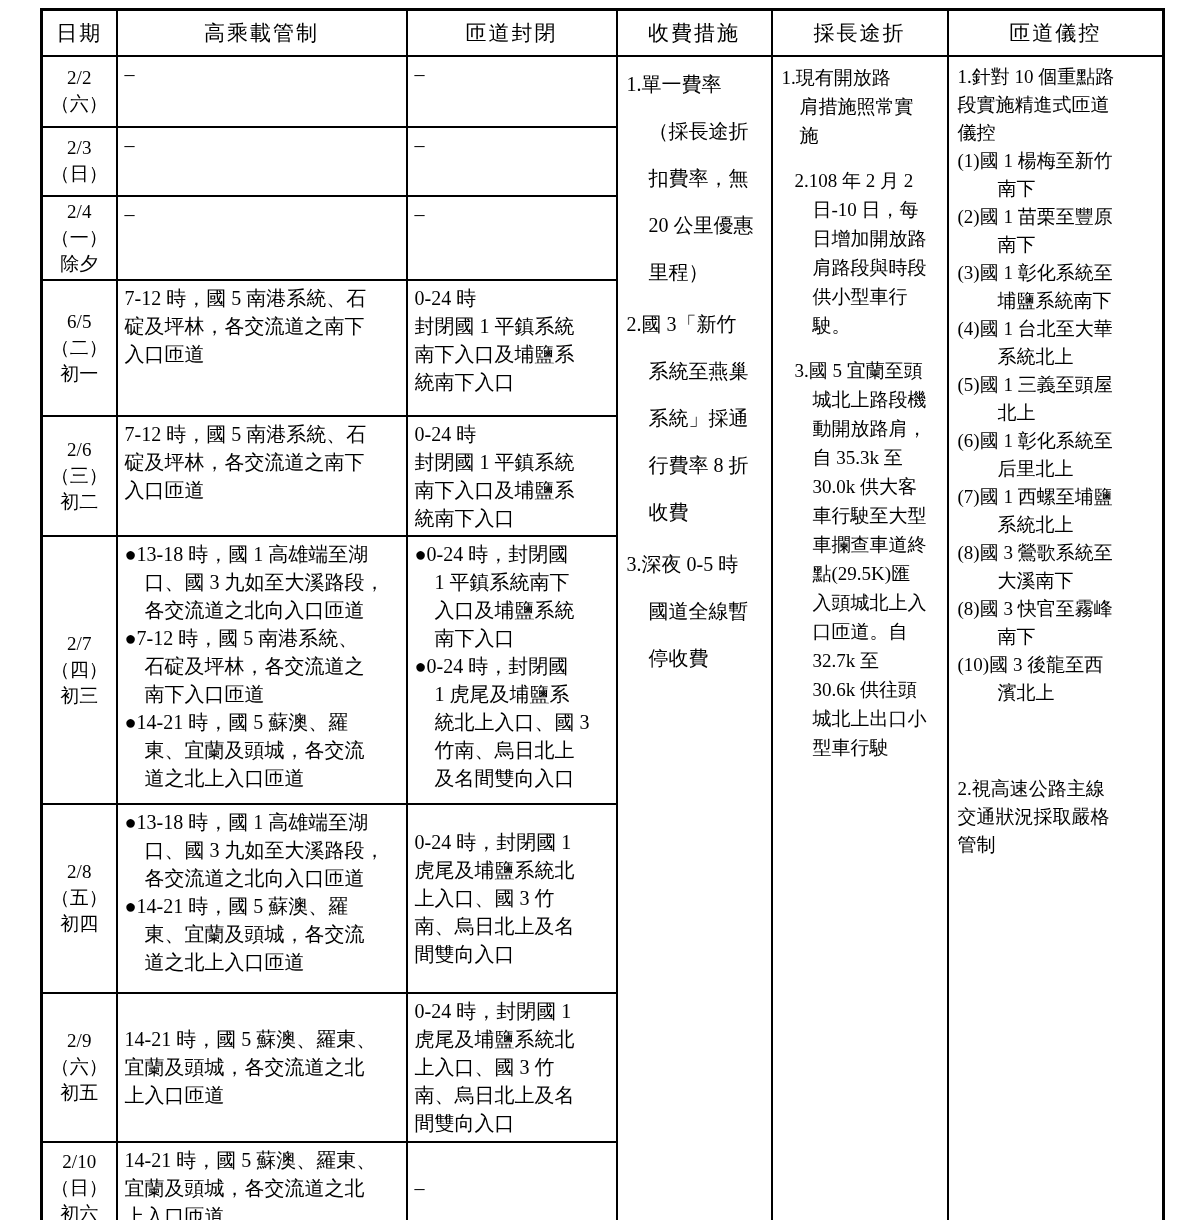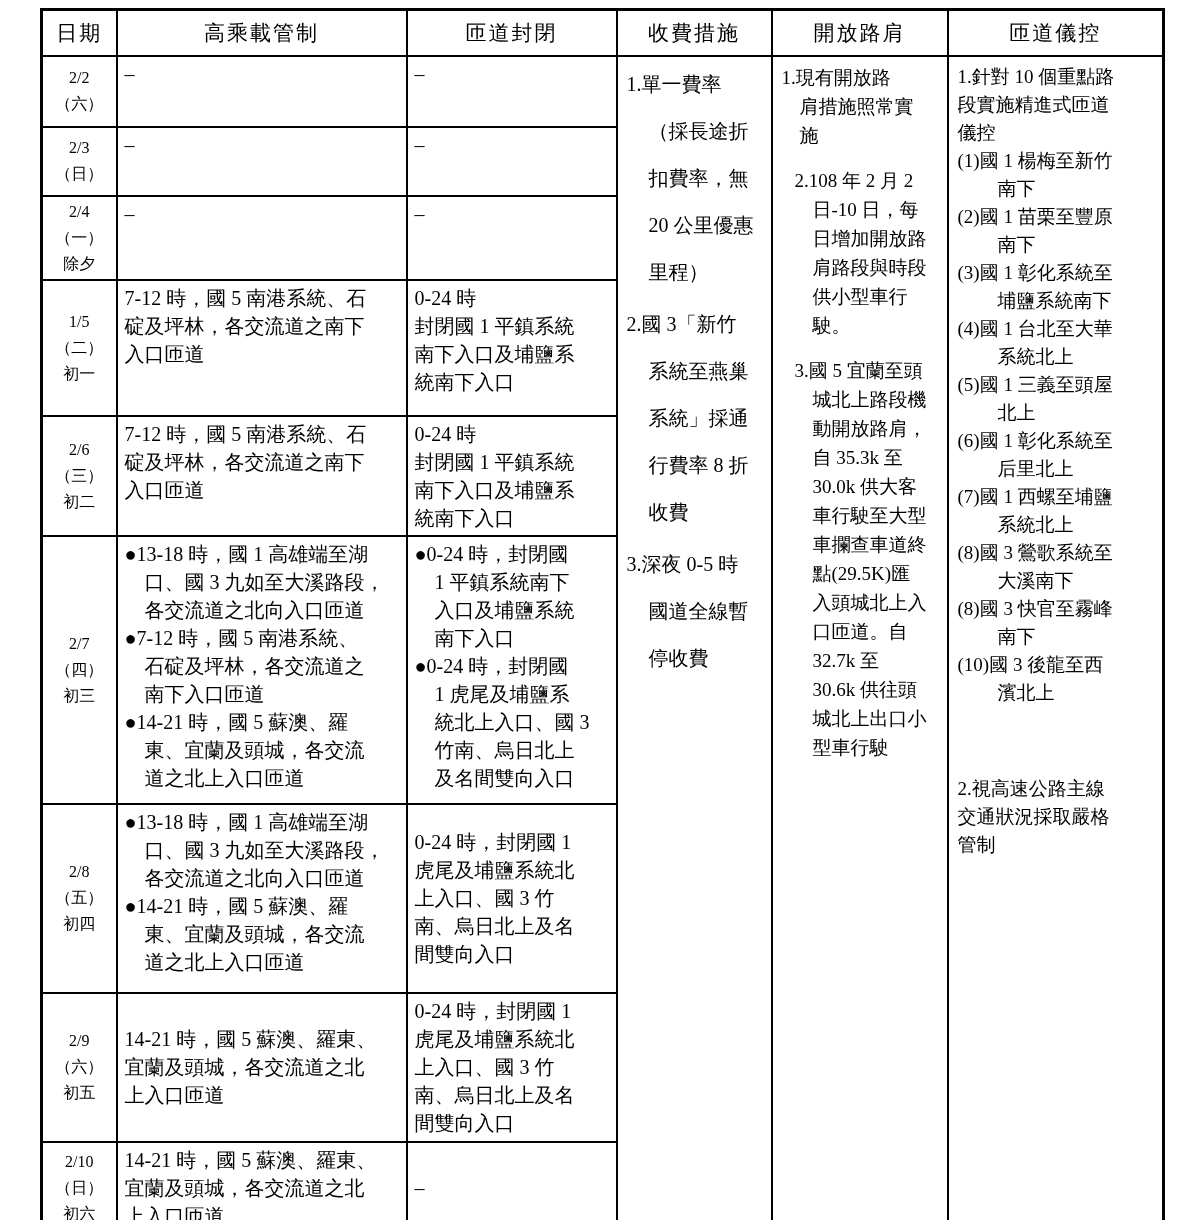--- a/index.html
+++ b/index.html
@@ -28,21 +28,21 @@
     font-weight: normal;
     text-align: center;
     vertical-align: middle;
     letter-spacing: 2px;
   }
 
   td.date-cell {
     text-align: center;
     vertical-align: middle;
     white-space: pre-line;
-    font-size: 16px;
+    font-size: 19px;
     line-height: 26px;
     padding: 2px 1px;
   }
 
   td.content-cell {
     vertical-align: top;
     font-size: 20px;
     line-height: 28px;
     padding: 3px 4px 3px 7px;
   }
@@ -105,21 +105,21 @@
       <col style="width:155px">
       <col style="width:176px">
       <col style="width:216px">
     </colgroup>
     <thead>
       <tr>
         <th>日期</th>
         <th>高乘載管制</th>
         <th>匝道封閉</th>
         <th>收費措施</th>
-        <th>開放路肩</th>
+        <th>採長途折</th>
         <th>匝道儀控</th>
       </tr>
     </thead>
     <tbody>
       <tr class="r0">
         <td class="date-cell">2/2
 （六）</td>
         <td class="content-cell prewrap">–</td>
         <td class="content-cell prewrap">–</td>
         <td class="toll-cell" rowspan="9">
@@ -198,21 +198,21 @@
         <td class="content-cell prewrap">–</td>
       </tr>
       <tr class="r2">
         <td class="date-cell">2/4
 （一）
 除夕</td>
         <td class="content-cell prewrap">–</td>
         <td class="content-cell prewrap">–</td>
       </tr>
       <tr class="r3">
-        <td class="date-cell">1/5
+        <td class="date-cell">6/5
 （二）
 初一</td>
         <td class="content-cell prewrap">7-12 時，國 5 南港系統、石
 碇及坪林，各交流道之南下
 入口匝道</td>
         <td class="content-cell prewrap">0-24 時
 封閉國 1 平鎮系統
 南下入口及埔鹽系
 統南下入口</td>
       </tr>

